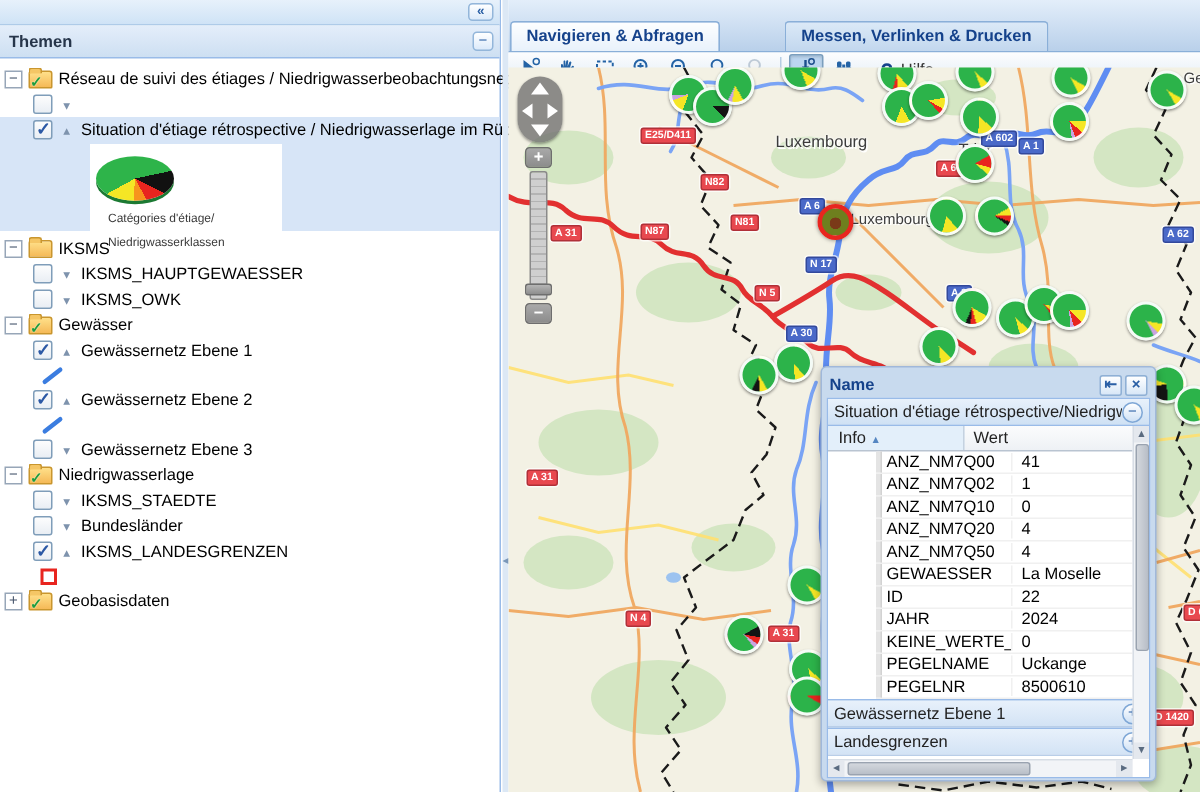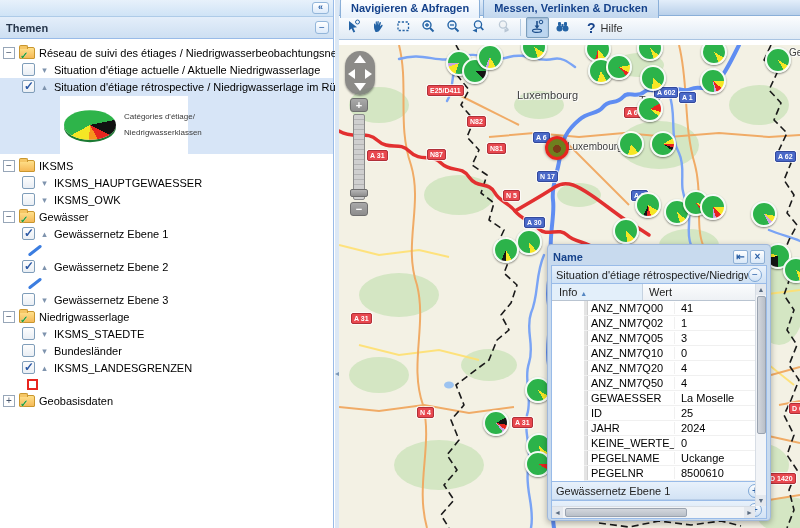--- a/index.html
+++ b/index.html
@@ -21,38 +21,38 @@
   .trow.lvl0 { padding-left:3px; }
   .trow.lvl1 { padding-left:22px; }
   .expander { width:12px; height:12px; border:1px solid #97a6b8; background:#fff; color:#44536a; font-size:10px; line-height:9px; text-align:center; margin-right:4px; flex:none; cursor:pointer; }
   .folder { width:16px; height:12px; background:linear-gradient(#ffe08a,#f5b957); border:1px solid #c9962e; border-radius:2px 2px 1px 1px; position:relative; margin-right:4px; flex:none; }
   .folder::before { content:""; position:absolute; left:-1px; top:-3px; width:7px; height:3px; background:#f5c665; border:1px solid #c9962e; border-bottom:none; border-radius:2px 2px 0 0; }
   .folder.checked::after { content:"✓"; position:absolute; left:0px; bottom:-3px; color:#1f9c3c; font-size:10px; font-weight:bold; text-shadow:0 0 1px #fff; }
   .cbx { width:13px; height:13px; border:1px solid #7f9db9; background:linear-gradient(#fdfdfd,#e9eef4); margin-right:4px; position:relative; flex:none; cursor:pointer; border-radius:2px; }
   .cbx.checked::after { content:"✓"; position:absolute; left:1px; top:-2px; color:#2c59a5; font-size:12px; font-weight:bold; }
   .tarrow { width:11px; margin-right:4px; color:#7e93ad; font-size:9px; flex:none; text-align:center; }
   .sel-block { background:#d7e5f7; }
-  .legend-pie-block { margin-left:60px; width:128px; height:58px; background:#fff; display:flex; align-items:center; padding:4px; margin-top:1px; margin-bottom:3px; }
+  .legend-pie-block { margin-left:60px; width:128px; height:58px; background:#fff; display:flex; padding:4px; margin-top:1px; margin-bottom:3px;flex-direction:column; }
   .legend-pie { width:52px; height:38px; border-radius:50%; flex:none;
      background:conic-gradient(from -95deg, #2eb44a 0deg 170deg, #111 170deg 218deg, #e8251f 218deg 252deg, #f7941d 252deg 278deg, #f5e625 278deg 330deg, #2eb44a 330deg 360deg);
      transform:scaleY(.78); box-shadow:0 3px 0 #1c7a33; }
   .legend-pie-text { font-size:8px; color:#3a3a3a; margin-left:8px; line-height:16px; }
   .legend-line-block { margin-left:27px; height:16px; display:flex; align-items:center; }
   .legend-line { width:16px; height:3px; background:#3b7de0; border-radius:2px; transform:rotate(-38deg); }
   .legend-sq-block { margin-left:27px; height:16px; display:flex; align-items:center; }
   .legend-sq { width:11px; height:11px; border:2px solid #e8251f; background:#fff; }
   
   #splitter { position:absolute; left:335px; top:0; width:4px; height:528px; background:#dce8f5; cursor:col-resize; }
   #splitter .grab { position:absolute; top:370px; left:0; color:#7a97b8; font-size:8px; line-height:8px; }
   
   #right { position:absolute; left:339px; top:0; width:461px; height:528px; }
-  #tabbar { height:16px; background:linear-gradient(#e3eefa,#b9d0ea); border-bottom:1px solid #8aafd8; display:flex; align-items:center; padding-left:1px; }
+  #tabbar { height:35px; background:linear-gradient(#e3eefa,#b9d0ea); border-bottom:1px solid #8aafd8; display:flex; align-items:flex-end; padding-left:1px; }
   .tab { height:20px; line-height:19px; padding:0 10px; font-weight:bold; color:#15428b; border:1px solid #8aafd8; border-bottom:none; border-radius:3px 3px 0 0; margin-right:3px; cursor:pointer; }
   .tab.active { background:linear-gradient(#fdfeff,#e8f1fb); }
-  .tab.inactive { background:linear-gradient(#dbe9f7,#c2d7ee); }
+  .tab.inactive { background:linear-gradient(#dbe9f7,#c2d7ee);margin-left:40px; }
   #toolbar { height:24px; background:linear-gradient(#fcfdfe,#dfeaf5); border-bottom:1px solid #a9c4e2; display:flex; align-items:center; padding-left:2px; }
   .tbtn { width:23px; height:21px; margin:0 1px; border:1px solid transparent; border-radius:2px; display:flex; align-items:center; justify-content:center; cursor:pointer; }
   .tbtn.selected { background:#bcd6f0; border-color:#7b9ebd; box-shadow:inset 0 1px 2px rgba(0,0,0,.15); }
   .tbtn.disabled { opacity:.4; cursor:default; }
   .tsep { width:1px; height:17px; background:#b6cde4; margin:0 4px; }
   .help { display:flex; align-items:center; margin-left:12px; cursor:pointer; }
   .help .q { color:#15428b; font-weight:bold; font-size:14px; margin-right:5px; }
   .help .t { color:#333; }
   
   #map { position:absolute; left:0; top:45px; width:461px; height:483px; background:#f3f1e4; overflow:hidden; }
@@ -117,21 +117,20 @@
   </div>
   <div id="tree">
       <div class="trow lvl0">
         <span class="expander">−</span>
         <span class="folder checked"></span>
         <span>Réseau de suivi des étiages / Niedrigwasserbeobachtungsnetz</span>
       </div>
       <div class="trow lvl1">
         <span class="cbx"></span>
         <span class="tarrow">▾</span>
-        <span>Situation d'étiage actuelle / Aktuelle Niedrigwasserlage</span>
       </div>
       <div class="sel-block">
         <div class="trow lvl1">
           <span class="cbx checked"></span>
           <span class="tarrow">▴</span>
           <span>Situation d'étiage rétrospective / Niedrigwasserlage im Rückblick</span>
         </div>
         <div class="legend-pie-block">
           <div class="legend-pie"></div>
       <div class="legend-pie-text">
@@ -455,25 +454,20 @@
     <span class="c1">ANZ_NM7Q00</span>
     <span class="c2">41</span>
               </div>
               <div class="grow">
                 <span class="stub"></span>
     <span class="c1">ANZ_NM7Q02</span>
     <span class="c2">1</span>
               </div>
               <div class="grow">
                 <span class="stub"></span>
-    <span class="c1">ANZ_NM7Q05</span>
-    <span class="c2">3</span>
-              </div>
-              <div class="grow">
-                <span class="stub"></span>
     <span class="c1">ANZ_NM7Q10</span>
     <span class="c2">0</span>
               </div>
               <div class="grow">
                 <span class="stub"></span>
     <span class="c1">ANZ_NM7Q20</span>
     <span class="c2">4</span>
               </div>
               <div class="grow">
                 <span class="stub"></span>
@@ -481,21 +475,21 @@
     <span class="c2">4</span>
               </div>
               <div class="grow">
                 <span class="stub"></span>
     <span class="c1">GEWAESSER</span>
     <span class="c2">La Moselle</span>
               </div>
               <div class="grow">
                 <span class="stub"></span>
     <span class="c1">ID</span>
-    <span class="c2">25</span>
+    <span class="c2">22</span>
               </div>
               <div class="grow">
                 <span class="stub"></span>
     <span class="c1">JAHR</span>
     <span class="c2">2024</span>
               </div>
               <div class="grow">
                 <span class="stub"></span>
     <span class="c1">KEINE_WERTE_JN</span>
     <span class="c2">0</span>

